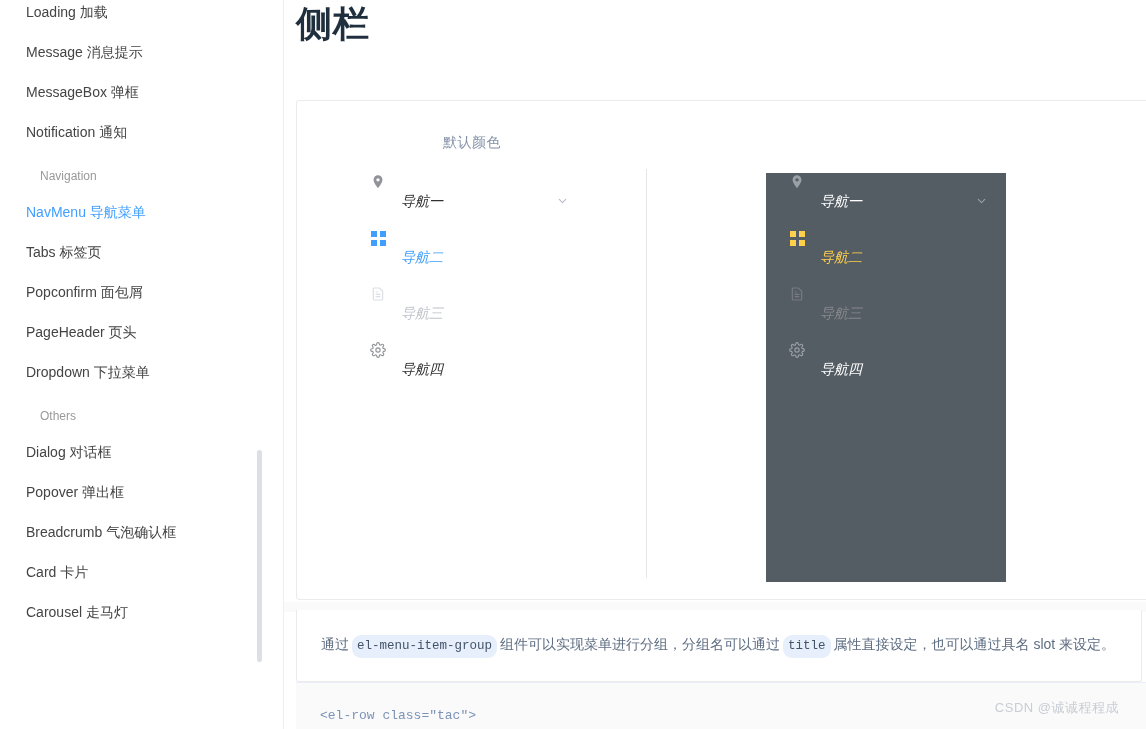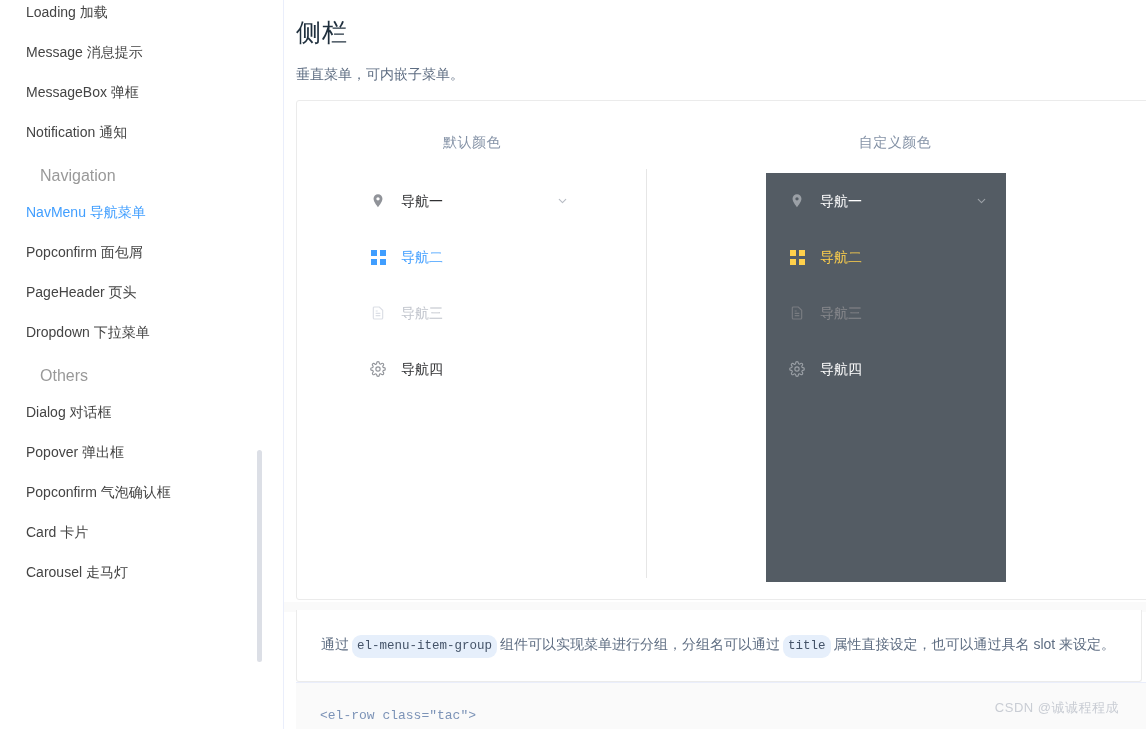--- a/index.html
+++ b/index.html
@@ -23,39 +23,39 @@
     height: 40px; line-height: 40px;
     padding-left: 18px;
     font-size: 14px; color: #444;
     white-space: nowrap;
     cursor: pointer;
   }
   .side-item.active { color: #409eff; }
   .side-group {
     height: 40px; line-height: 48px;
     padding-left: 32px;
-    font-size: 16px; color: #999;
+    font-size: 12px; color: #999;
     white-space: nowrap;
   }
   .side-scrollbar {
     position: absolute; left: 249px; top: 450px;
     width: 5px; height: 212px;
     background: #dcdfe6; border-radius: 3px;
     cursor: pointer;
   }
 
   
   .main {
     position: absolute; left: 276px; top: 0; right: 0; bottom: 0;
     background: #fff;
     padding-left: 12px;
   }
   .page-title {
-    position: absolute; left: 12px; top: 16px;
-    font-size: 25px; font-weight: normal; color: #1f2f3d;
+    position: absolute; left: 12px; top: 0;
+    font-size: 36px; font-weight: bold; color: #1f2f3d;
     letter-spacing: 1px;
   }
   .page-desc {
     position: absolute; left: 12px; top: 64px;
     font-size: 14px; color: #5e6d82; line-height: 1.5;
   }
 
   
   .demo-block {
     position: absolute; left: 12px; top: 100px;
@@ -92,21 +92,21 @@
     width: 240px; height: 409px;
   }
   .menu-item {
     position: relative;
     height: 56px; line-height: 56px;
     padding-left: 22px;
     font-size: 14px;
     color: #303133;
     white-space: nowrap;
     cursor: pointer;
-    display: flex; align-items: center;
+    display: flex;  font-style: italic;
   }
   .menu-dark .menu-item { color: #fff; }
   .menu-item.is-active { color: #409eff; }
   .menu-dark .menu-item.is-active { color: #ffd04b; }
   .menu-item.is-disabled { color: #c0c4cc; cursor: not-allowed; }
   .menu-dark .menu-item.is-disabled { color: #87888c; }
 
   .mi-icon {
     width: 18px; height: 18px;
     margin-right: 14px;
@@ -191,37 +191,37 @@
 <div class="page">
 
   <nav class="sidebar">
     <div class="side-list">
       <div class="side-item">Loading 加载</div>
       <div class="side-item">Message 消息提示</div>
       <div class="side-item">MessageBox 弹框</div>
       <div class="side-item">Notification 通知</div>
       <div class="side-group">Navigation</div>
       <div class="side-item active">NavMenu 导航菜单</div>
+      <div class="side-item">Tabs 标签页</div>
       <div class="side-item">Popconfirm 面包屑</div>
       <div class="side-item">PageHeader 页头</div>
       <div class="side-item">Dropdown 下拉菜单</div>
       <div class="side-group">Others</div>
       <div class="side-item">Dialog 对话框</div>
       <div class="side-item">Popover 弹出框</div>
-      <div class="side-item">Popconfirm 气泡确认框</div>
+      <div class="side-item">Breadcrumb 气泡确认框</div>
       <div class="side-item">Card 卡片</div>
       <div class="side-item">Carousel 走马灯</div>
     </div>
     <div class="side-scrollbar"></div>
   </nav>
 
   <main class="main">
 
     <h1 class="page-title">侧栏</h1>
-    <p class="page-desc">垂直菜单，可内嵌子菜单。</p>
 
     <section class="demo-block">
       <div class="demo-row">
 
         <div class="col-left">
           <div class="col-title">默认颜色</div>
 
           <ul class="menu menu-default">
             <li class="menu-item">
               <span class="mi-icon">
@@ -267,21 +267,20 @@
                 </svg>
               </span>
               <span class="mi-label">导航四</span>
             </li>
           </ul>
         </div>
 
         <div class="vdivider"></div>
 
         <div class="col-right">
-          <div class="col-title">自定义颜色</div>
 
           <ul class="menu menu-dark">
             <li class="menu-item">
               <span class="mi-icon">
                 <svg viewBox="0 0 24 24" fill="currentColor" aria-hidden="true">
                   <path d="M12 2C8.3 2 5.3 5 5.3 8.7c0 5 6.7 12.6 6.7 12.6s6.7-7.6 6.7-12.6C18.7 5 15.7 2 12 2zm0 9.2a2.5 2.5 0 1 1 0-5 2.5 2.5 0 0 1 0 5z"></path>
                 </svg>
               </span>
               <span class="mi-label">导航一</span>
               <span class="mi-arrow">

